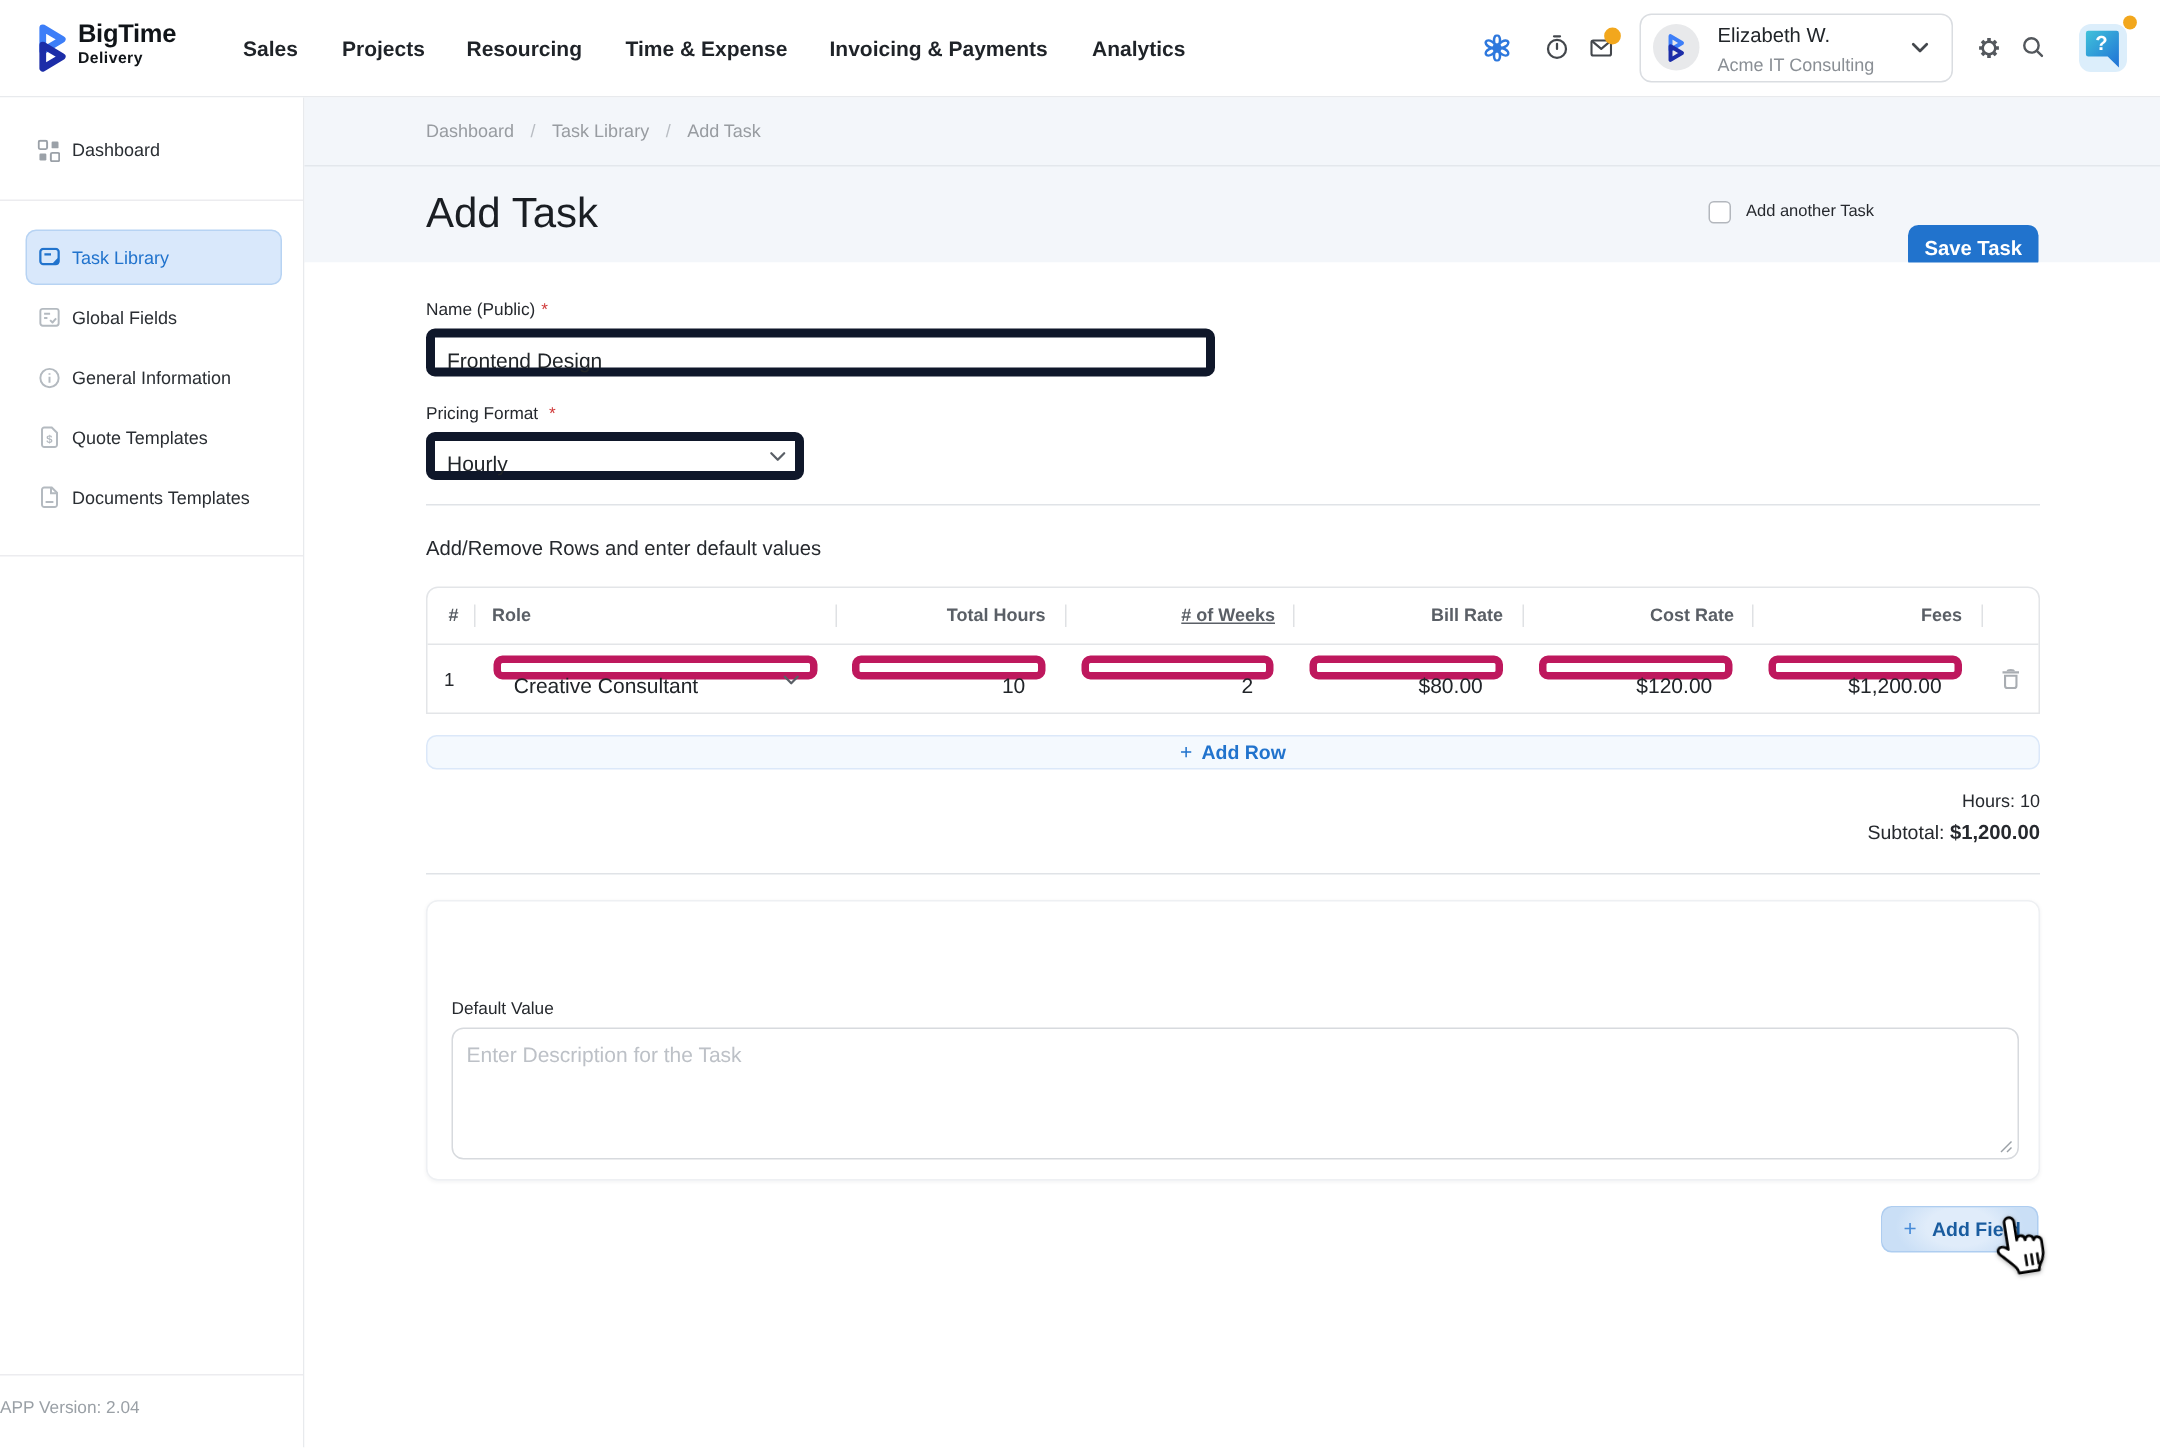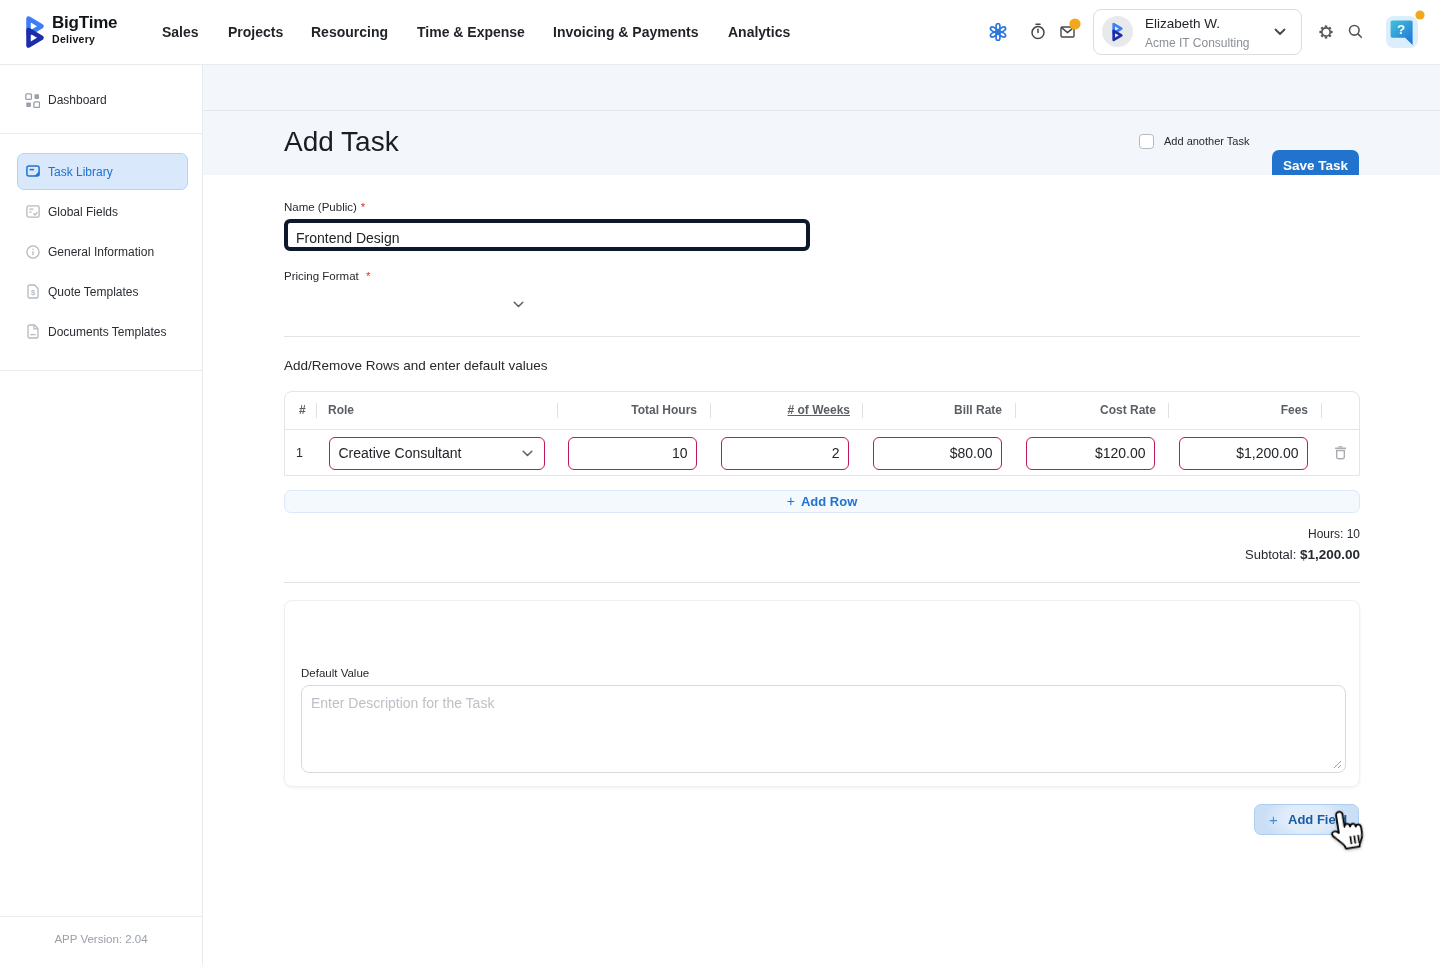--- a/index.html
+++ b/index.html
@@ -26,29 +26,29 @@
 #breadcrumb .sep { color:#b9bdc3; padding:0 11px; }
 #title { position:absolute; left:81px; top:61px; font-size:28px; color:#1a1e23; }
 #chkbox { position:absolute; left:936px; top:69px; width:15px; height:15px; border:1px solid #b3b7bd; border-radius:3.5px; background:#fff; }
 #chklabel { position:absolute; left:961px; top:62px; font-size:11px; color:#26292e; height:29px; line-height:29px; }
 #savebtn { position:absolute; left:1069px; top:61px; width:87px; height:31px; background:#2173cd; border-radius:7px; color:#fff; font-size:13.5px; font-weight:bold; text-align:center; line-height:31px;margin-top:24px; }
 
 
 #content { position:absolute; left:203px; top:175px; width:1237px; height:790px; background:#fff; }
 .lbl { position:absolute; font-size:11.5px; color:#26292e; }
 .star { color:#d03a3a; font-size:11.5px; margin-left:4px; }
-.inp { position:absolute; background:#fff; border:4px solid #0f172a; border-radius:6px; font-size:14px; color:#212529; }
+.inp { position:absolute; background:#fff; border:6px solid #0f172a; border-radius:6px; font-size:14px; color:#212529; }
 .divline { position:absolute; left:81px; width:1076px; height:1px; background:#e0e3e7; }
 
 
 #tbl { position:absolute; left:81px; top:216px; width:1076px; height:85px; border:1px solid #e3e5e8; border-radius:8px 8px 0 0; }
 #tblheadline { position:absolute; left:0; top:37px; width:1074px; height:1px; background:#e3e5e8; }
 .th { position:absolute; top:0; height:37px; line-height:37px; font-size:12px; font-weight:bold; color:#5a5f66; }
 .thsep { position:absolute; top:11px; width:1px; height:15px; background:#dfe1e4; }
-.cellinp { position:absolute; top:45px; height:33px; background:#fff; border:1px solid #be185d; border-radius:6px; font-size:14px; color:#212529; line-height:31px; text-align:right; }
+.cellinp { position:absolute; top:45px; height:16px; background:#fff; border:5px solid #be185d; border-radius:6px; font-size:14px; color:#212529; line-height:31px; text-align:right; }
 
 
 #addrow { position:absolute; left:81px; top:315px; width:1076px; height:23px; background:#f4f9fe; border:1px solid #dbe8f9; border-radius:7px; text-align:center; line-height:21px; font-size:13px; font-weight:bold; color:#2173cd; }
 .totals { position:absolute; right:80px; text-align:right; color:#26292e; }
 
 
 #desccard { position:absolute; left:81px; top:425px; width:1076px; height:187px; background:#fff; border:1px solid #eef0f3; border-radius:8px; box-shadow:0 1px 3px rgba(20,30,50,0.06); }
 #deschead { position:absolute; left:0; top:0; width:1074px; height:47px; background:#d8e6f8; border-radius:7px 7px 0 0; font-size:14px; font-weight:bold; color:#1d2025; line-height:47px; padding-left:13px; }
 #descta { position:absolute; left:16px; top:84px; width:1045px; height:88px; border:1px solid #d7dade; border-radius:8px; }
 #descph { position:absolute; left:9px; top:9px; font-size:14px; color:#bdc1c7; }
@@ -210,37 +210,39 @@
     <g fill="none" stroke="#b4bac0" stroke-width="1.3">
       <path d="M1 2.5 a1.5 1.5 0 0 1 1.5-1.5 h5 L11 4.5 v8 a1.5 1.5 0 0 1-1.5 1.5 h-7 A1.5 1.5 0 0 1 1 12.5 Z"></path>
       <path d="M7 1.3 V4.8 H11"></path>
       <line x1="3.4" y1="10.6" x2="8.6" y2="10.6"></line>
     </g>
   </svg>
   <div class="sideitem" style="top:260px;">Documents Templates</div>
 
   <div class="sidedivider" style="top:305px;"></div>
   <div class="sidedivider" style="top:851px;"></div>
-  <div class="abs" style="left:0; top:868px; width:202px; text-align:center; font-size:11.5px; color:#9aa0a6;">APP Version: 2.04</div>
+  <div class="abs" style="left:0; top:868px; width:202px; font-size:11.5px; color:#9aa0a6;">APP Version: 2.04</div>
 </div>
 
 <div id="band">
+  <div id="breadcrumb">Dashboard<span class="sep">/</span>Task Library<span class="sep">/</span>Add Task</div>
   <div id="bandline"></div>
   <div id="title">Add Task</div>
   <div id="chkbox"></div>
   <div id="chklabel">Add another Task</div>
   <div id="savebtn">Save Task</div>
 </div>
 
 <div id="content">
 
   <div class="lbl" style="left:81px; top:26px;">Name (Public)<span class="star">*</span></div>
   <div class="inp" style="left:81px; top:44px; width:526px; height:32px; line-height:30px; padding-left:8px;">Frontend Design</div>
 
   <div class="lbl" style="left:81px; top:95px;">Pricing Format <span class="star">*</span></div>
+  <div class="inp" style="left:81px; top:113px; width:252px; height:32px; line-height:30px; padding-left:8px;">Hourly</div>
   <svg class="abs" style="left:310px; top:126px;" width="11" height="7" viewBox="0 0 11 7">
     <path d="M1.2 1.2 L5.5 5.5 L9.8 1.2" fill="none" stroke="#5a5f66" stroke-width="1.5" stroke-linecap="round" stroke-linejoin="round"></path>
   </svg>
 
   <div class="divline" style="top:161px;"></div>
   <div class="abs" style="left:81px; top:183px; font-size:13.5px; color:#26292e;">Add/Remove Rows and enter default values</div>
 
   <div id="tbl">
     <div id="tblheadline"></div>
     <div class="th" style="left:14px;">#</div>

